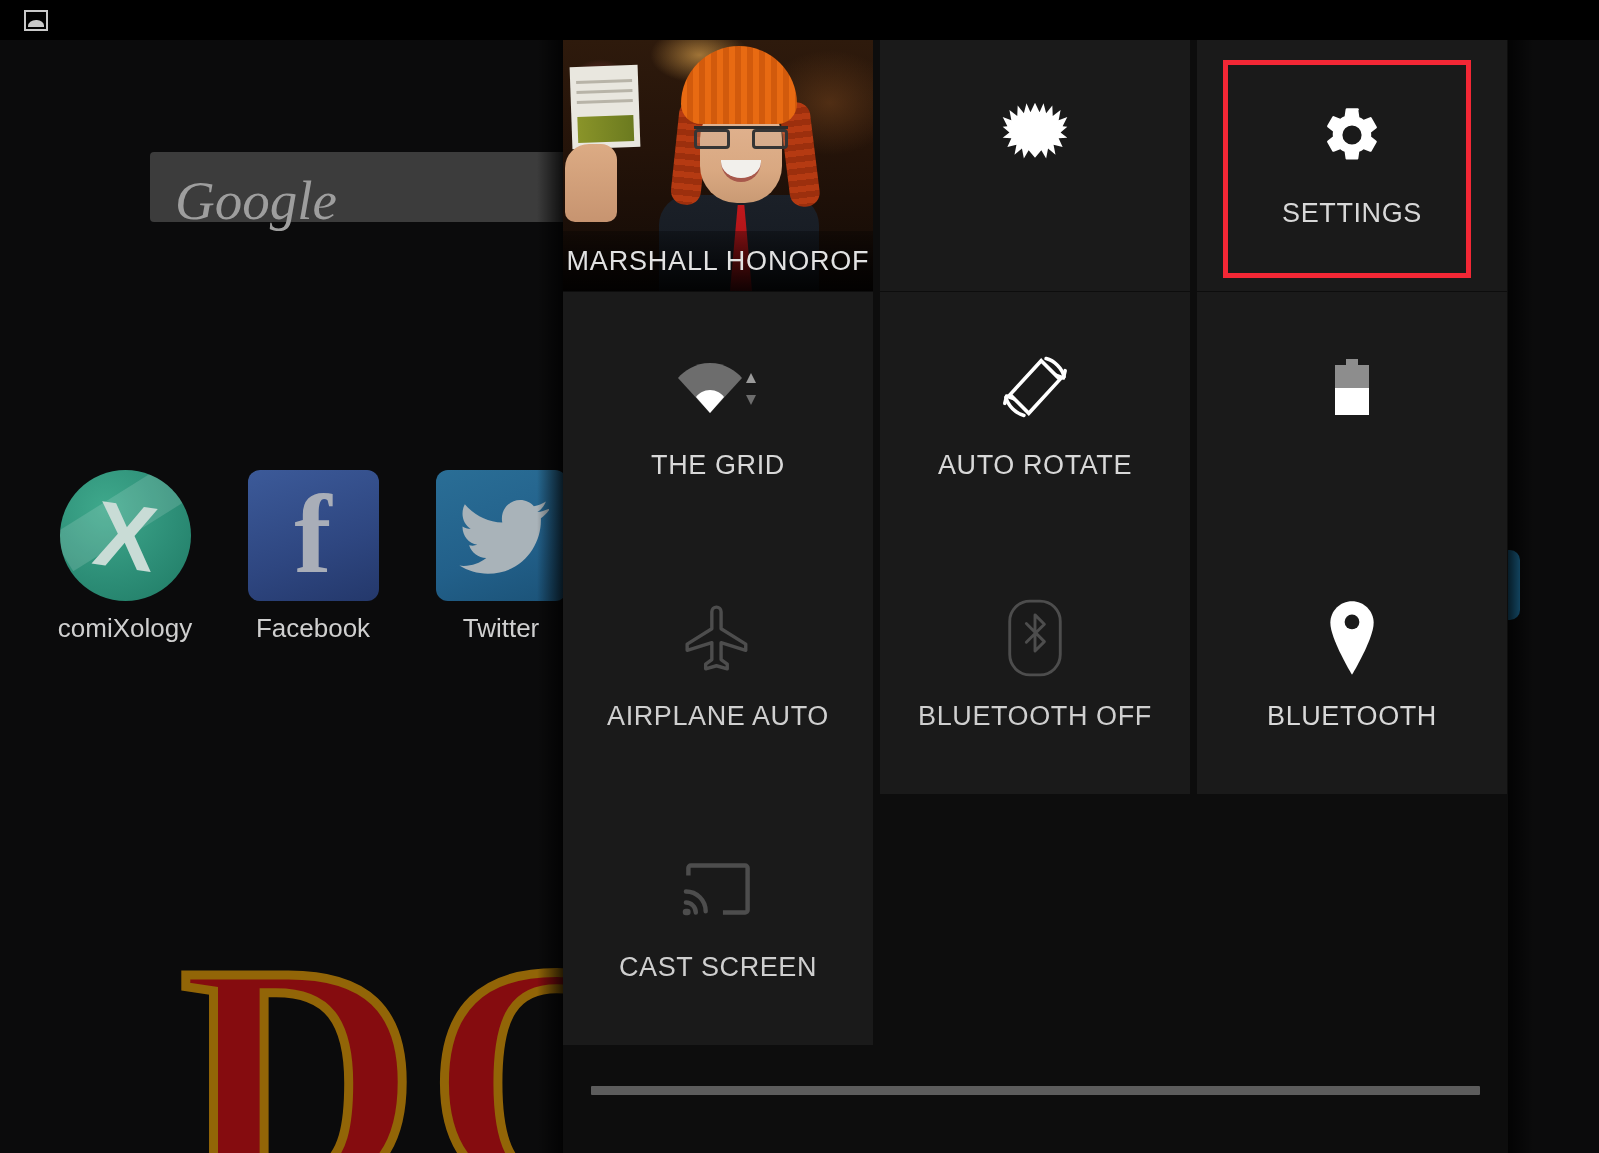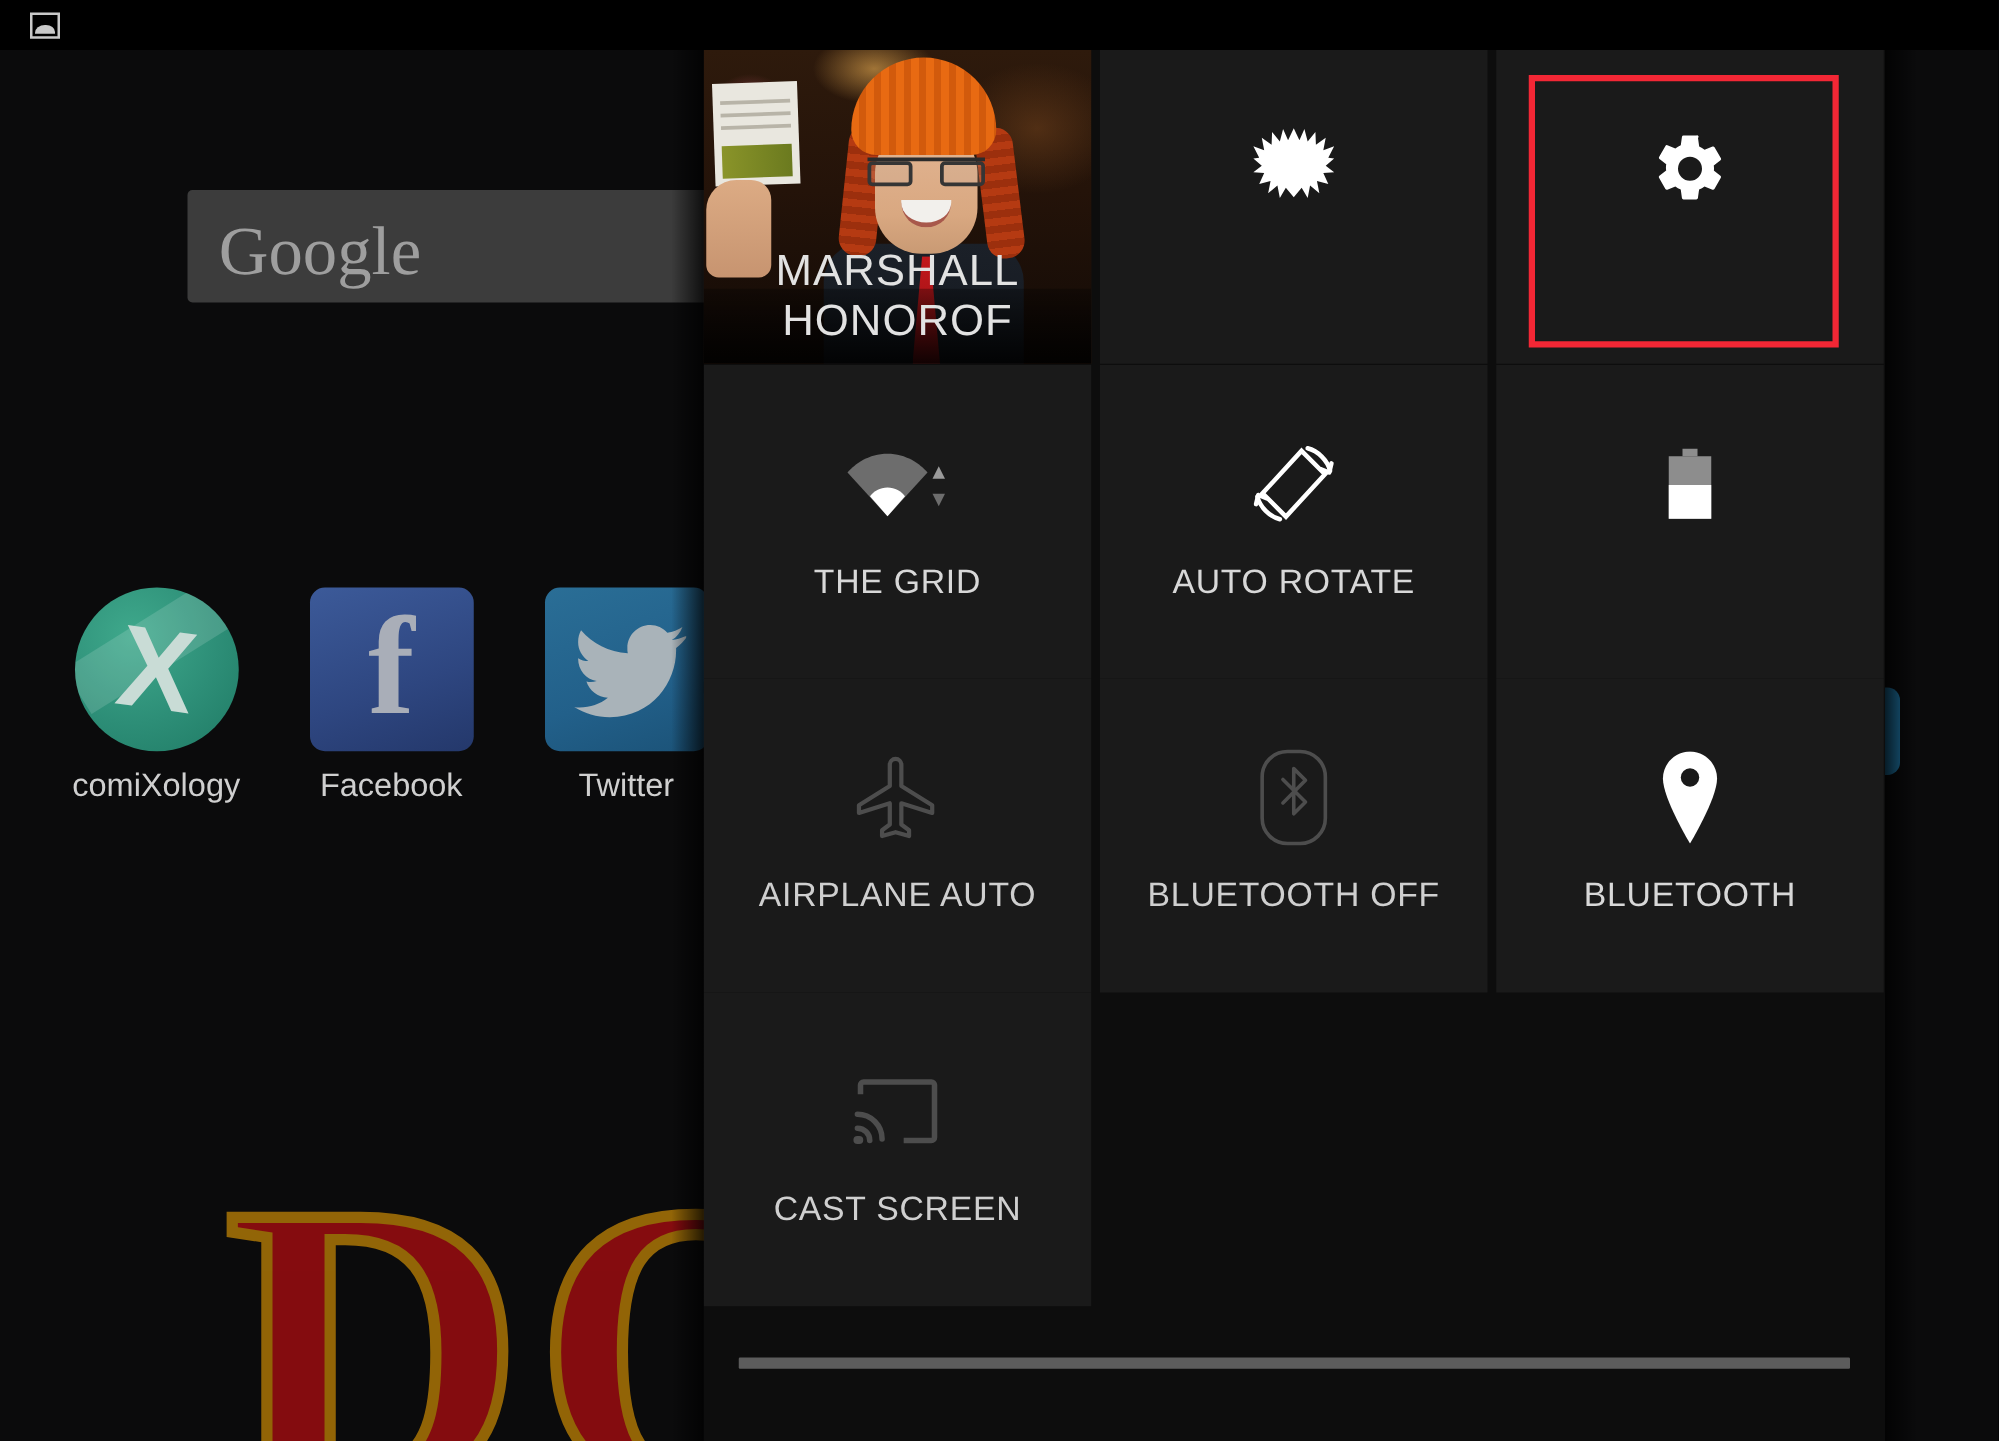--- a/index.html
+++ b/index.html
@@ -73,24 +73,25 @@
     background: #c9c9c9;
     border-radius: 50% 45% 0 0 / 90% 80% 0 0;
   }
 
   
   .google-bar {
     position: absolute;
     left: 150px;
     top: 152px;
     width: 480px;
-    height: 90px;
+    height: 70px;
     background: #3c3c3c;
     border-radius: 4px;
     z-index: 5;
+    font-style: italic;
   }
   .google-bar span {
     position: absolute;
     left: 25px;
     top: 17px;
     font-family: "Liberation Serif", serif;
     font-size: 55px;
     color: #9e9e9e;
     letter-spacing: 0px;
   }
@@ -350,21 +351,21 @@
     position: absolute;
     left: 0; right: 0; bottom: 0;
     height: 60px;
     background: linear-gradient(180deg, rgba(0,0,0,0.3), rgba(0,0,0,0.88));
   }
   .user-name {
     position: absolute;
     left: 0; right: 0;
     bottom: 14px;
     text-align: center;
-    font-size: 35px;
+    font-size: 27px;
     letter-spacing: 0.8px;
     color: #e2e2e2;
     font-family: "Liberation Sans", sans-serif;
   }
 
   
   .highlight-box {
     position: absolute;
     left: 1223px;
     top: 60px;
@@ -514,20 +515,21 @@
           </svg>
         </div>
       </div>
 
       <div class="tile" style="left:634px; top:0;">
         <div class="tile-icon">
           <svg width="64" height="64" viewBox="0 0 24 24" fill="#ffffff">
             <path d="M19.14 12.94c.04-.3.06-.61.06-.94s-.02-.64-.07-.94l2.03-1.58a.49.49 0 0 0 .12-.61l-1.92-3.32a.49.49 0 0 0-.59-.22l-2.39.96c-.5-.38-1.03-.7-1.62-.94l-.36-2.54A.48.48 0 0 0 13.9 2h-3.84a.48.48 0 0 0-.47.41l-.36 2.54c-.59.24-1.13.57-1.62.94l-2.39-.96a.48.48 0 0 0-.59.22L2.72 8.47a.48.48 0 0 0 .12.61l2.03 1.58c-.05.3-.09.63-.09.94s.02.64.07.94l-2.03 1.58a.49.49 0 0 0-.12.61l1.92 3.32c.12.22.37.29.59.22l2.39-.96c.5.38 1.03.7 1.62.94l.36 2.54c.05.24.24.41.48.41h3.84c.24 0 .44-.17.47-.41l.36-2.54c.59-.24 1.13-.56 1.62-.94l2.39.96c.22.08.47 0 .59-.22l1.92-3.32a.49.49 0 0 0-.12-.61l-2.01-1.58zM12 15.6A3.6 3.6 0 1 1 12 8.4a3.6 3.6 0 0 1 0 7.2z"></path>
           </svg>
         </div>
+        <div class="tile-label">SETTINGS</div>
       </div>
 
       <div class="tile" style="left:0; top:252px;">
         <div class="tile-icon">
           <svg width="82" height="60" viewBox="0 0 82 60">
             <path d="M33 6 C18 6 7 14 1 21 L33 56 L65 21 C59 14 48 6 33 6 Z" fill="#6d6d6d"></path>
             <path d="M33 33 C27 33 22 36 19 40 L33 56 L47 40 C44 36 39 33 33 33 Z" fill="#ffffff"></path>
             <path d="M74 16 L79 26 L69 26 Z" fill="#9a9a9a"></path>
             <path d="M74 48 L79 38 L69 38 Z" fill="#6d6d6d"></path>
           </svg>

